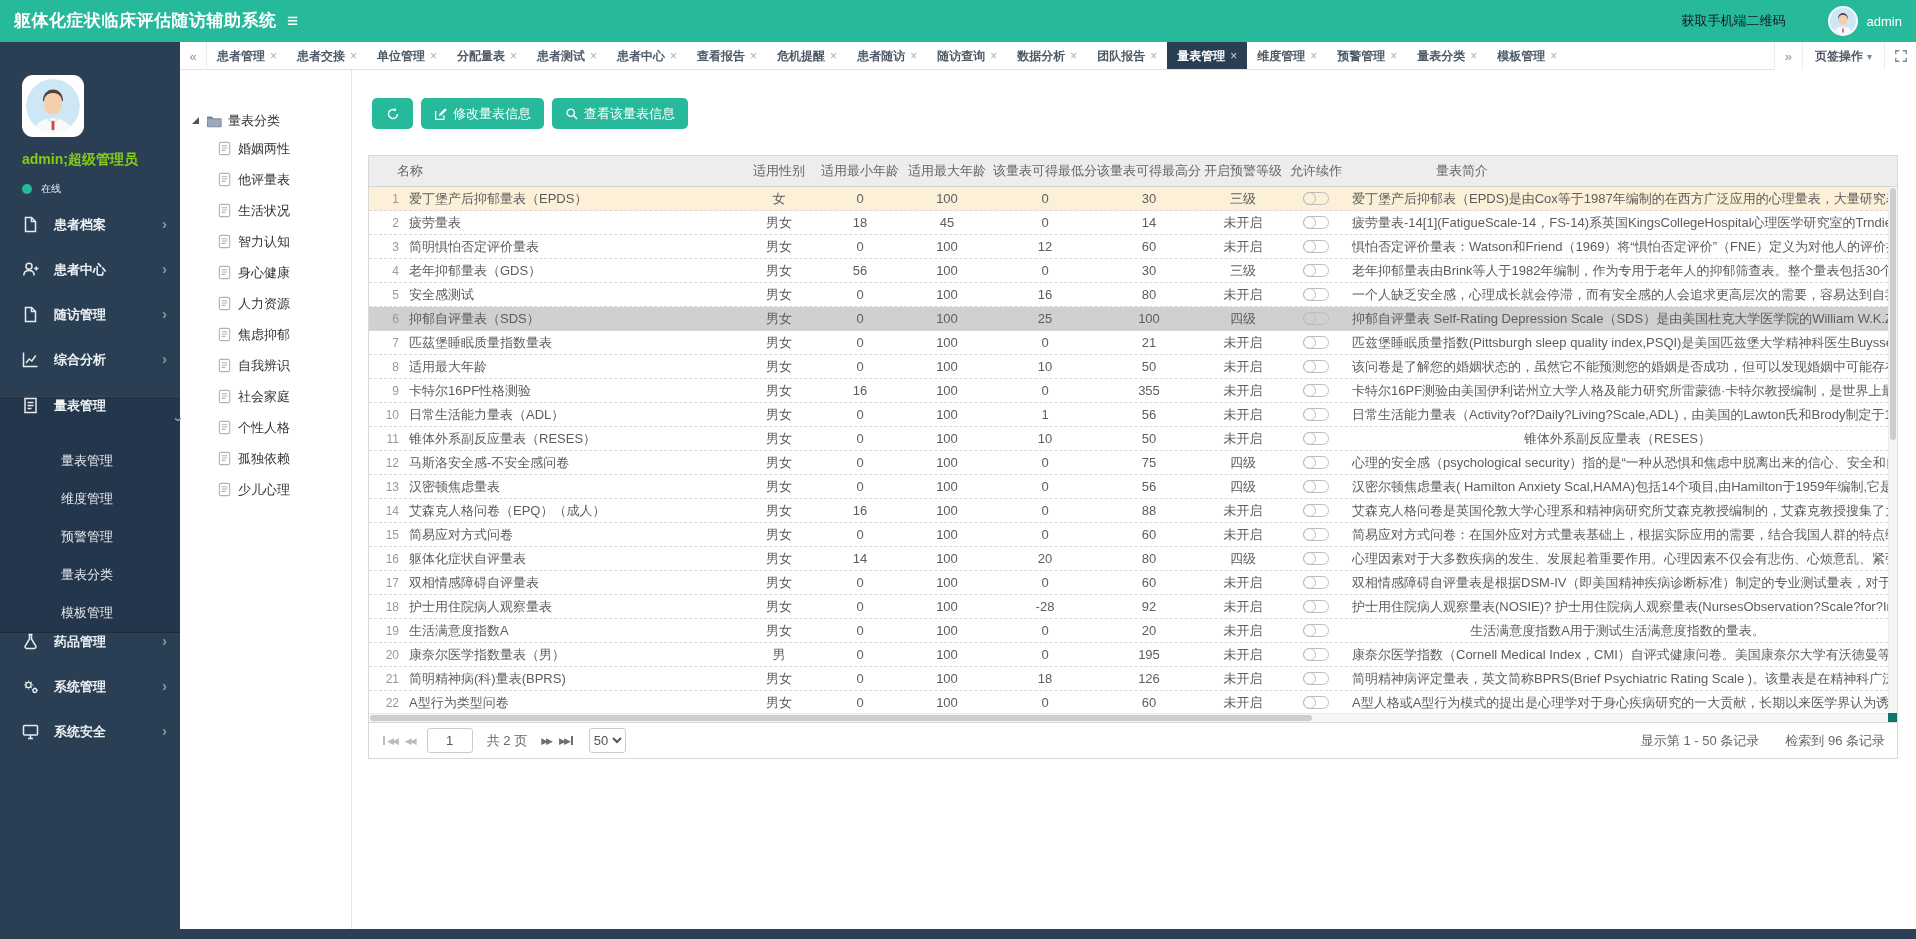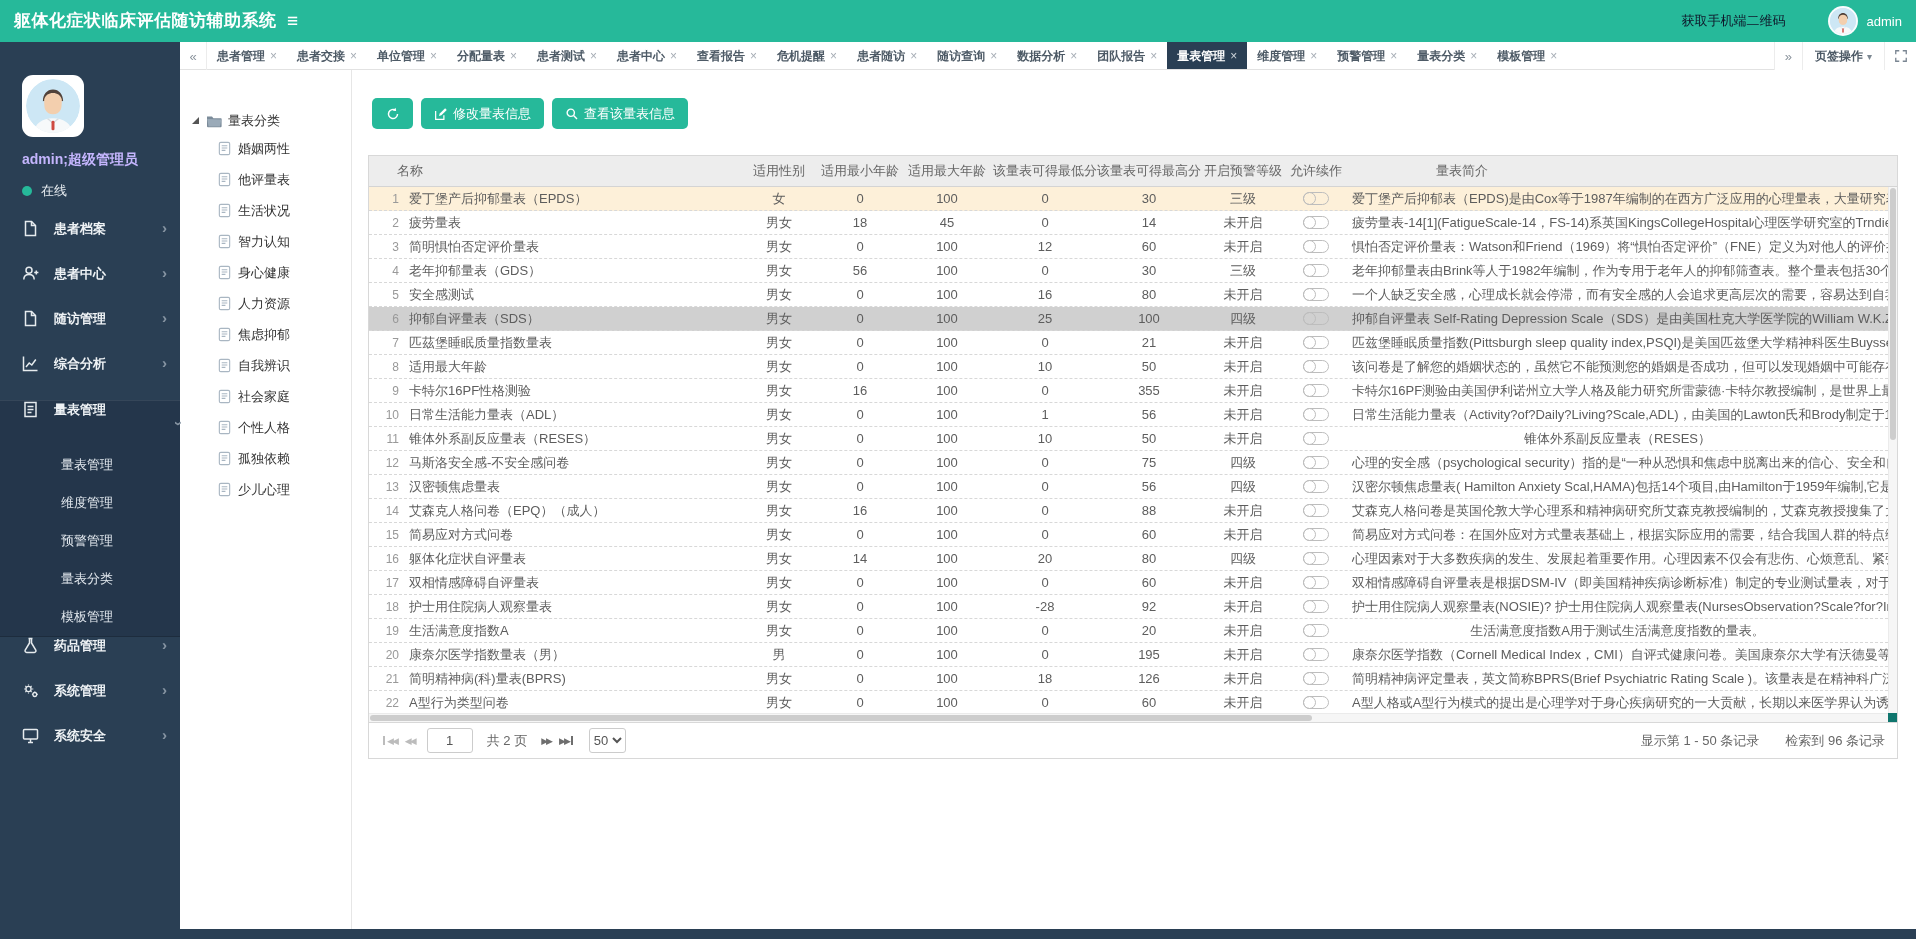--- a/index.html
+++ b/index.html
@@ -30,22 +30,22 @@
   .tab-ops { height:28px; display:flex; align-items:center; gap:4px; padding:0 12px; font-size:12px; font-weight:700; color:#4d5a66; border-left:1px solid #ececec; cursor:pointer; }
   .tab-ops .caret { font-size:10px; color:#7c8791; }
   .tab-fullscreen { width:32px; height:28px; display:flex; align-items:center; justify-content:center; color:#7a8692; border-left:1px solid #ececec; cursor:pointer; }
   .tab-fullscreen svg { width:14px; height:14px; }
 
   
   .sidebar { position:absolute; top:42px; left:0; width:180px; bottom:0; background:#2A3F54; z-index:25; }
   .profile { padding:33px 0 0 22px; }
   .avatar-box { width:62px; height:62px; background:#fff; border-radius:11px; display:flex; align-items:center; justify-content:center; }
   .avatar-box svg { width:54px; height:54px; border-radius:50%; }
-  .profile-name { margin-top:14px; color:#c4b5fd; font-size:14px; font-weight:700; }
-  .status { margin-top:13px; display:flex; align-items:center; gap:9px; color:#e8edf1; font-size:13px; }
+  .profile-name { margin-top:14px; color:#84cc16; font-size:14px; font-weight:700; }
+  .status { margin-top:13px; display:flex; align-items:center; gap:9px; color:#e8edf1; font-size:10px; }
   .status-dot { width:10px; height:10px; border-radius:50%; background:#26b99a; }
   .menu { margin-top:20px; }
   .menu-item { height:45px; display:flex; padding:0 13px 0 22px; color:#eef2f5; font-size:13px; font-weight:700; cursor:pointer; }
   .mi-icon { width:17px; height:17px; margin-right:15px; color:#e6ebee; flex:0 0 auto; }
   .mi-icon svg { width:17px; height:17px; display:block; }
   .mi-caret { margin-left:auto; color:#8795a3; font-size:15px; line-height:1; }
   .menu-group.expanded { background:#24364b; border-top:1px solid rgba(255,255,255,.08); border-bottom:1px solid rgba(0,0,0,.18); }
   .menu-group.expanded .mi-caret { transform:rotate(90deg); }
   .submenu-item { height:38px; display:flex; align-items:center; padding-left:61px; color:#e2e8ee; font-size:13px; font-weight:400; cursor:pointer; }
 

